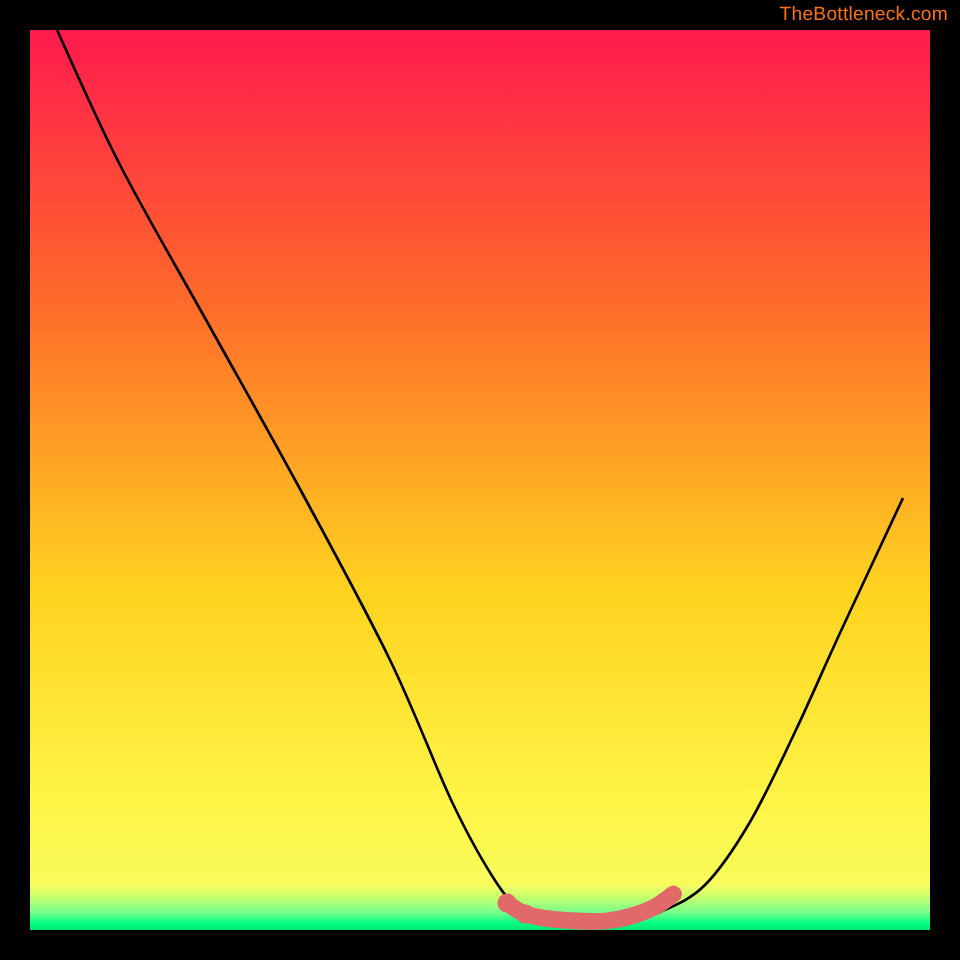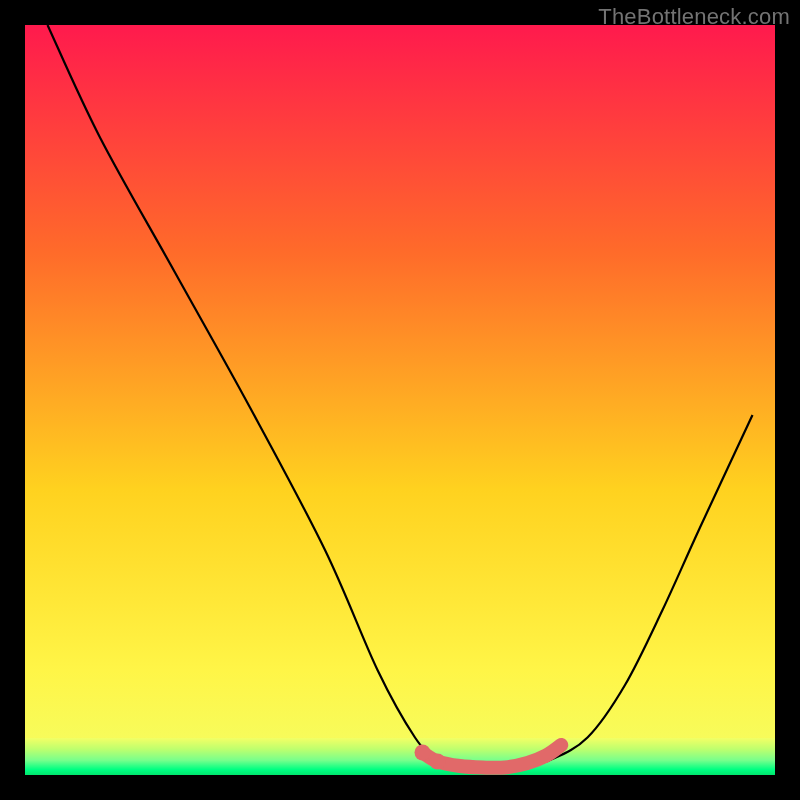--- a/index.html
+++ b/index.html
@@ -8,23 +8,23 @@
     position: relative;
     width: 800px;
     height: 800px;
     background: #000;
   }
   .watermark {
     position: absolute;
     top: 4px;
     right: 10px;
     font-family: Arial, Helvetica, sans-serif;
-    font-size: 22px;
+    font-size: 16px;
     font-weight: 500;
-    color: #737373;
+    color: #f97316;
     letter-spacing: 0.2px;
     z-index: 5;
     margin-left: 16px;
   }
   .plot-area {
     position: absolute;
     left: 25px;
     top: 25px;
     width: 750px;
     height: 750px;

